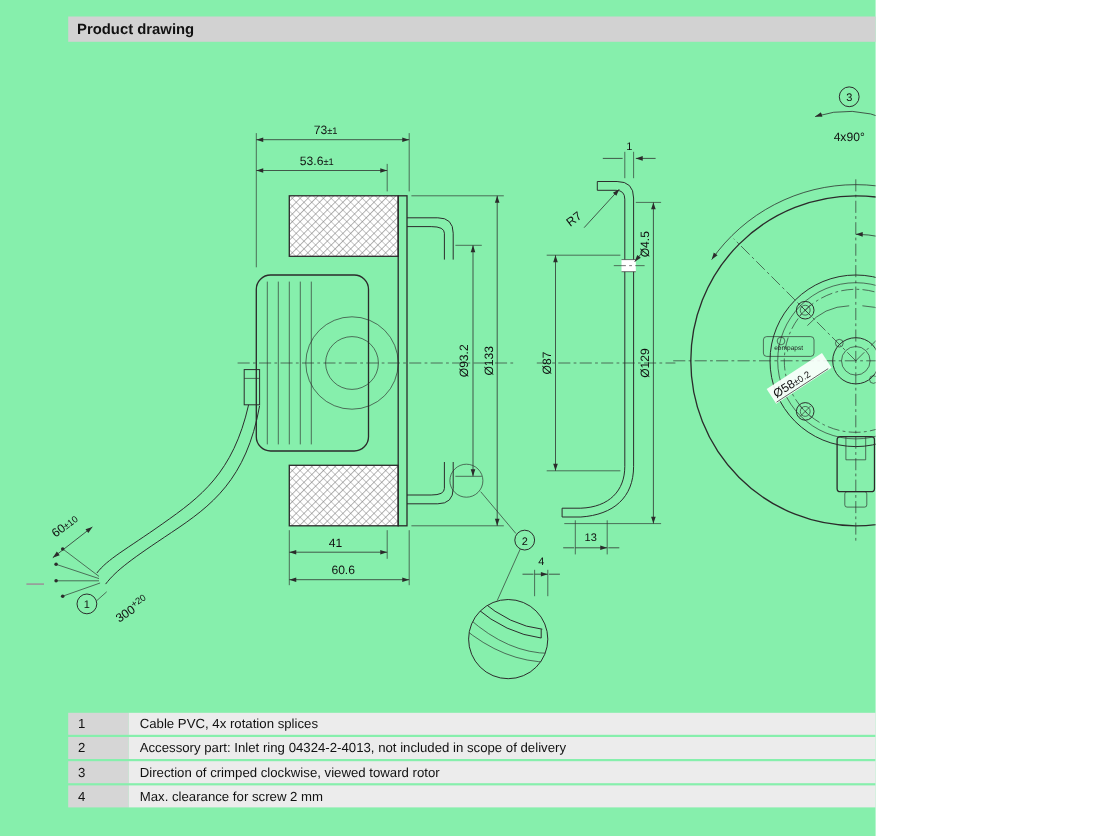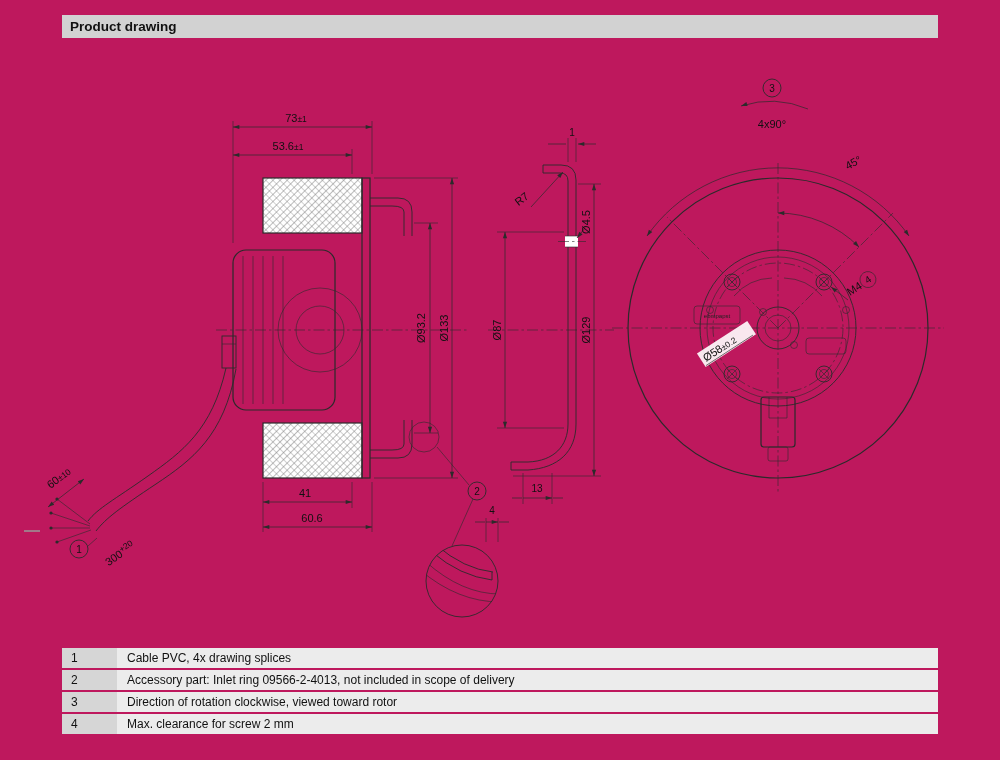--- a/index.html
+++ b/index.html
@@ -1,16 +1,16 @@
 <!DOCTYPE html>
 <html><head>
 <meta charset="utf-8">
 <style>
   html,body{margin:0;padding:0;background:#ffffff;}
-  .sheet{position:relative;width:1000px;height:760px;background:#be185d;font-family:"Liberation Sans",sans-serif;overflow:hidden;}
+  .sheet{position:relative;width:796px;height:760px;background:#86efac;font-family:"Liberation Sans",sans-serif;overflow:hidden;}
   .header{position:absolute;left:62px;top:15px;width:876px;height:23px;background:#d2d2d2;}
   .header span{display:block;font-size:13.5px;font-weight:bold;color:#111;line-height:23px;padding-left:8px;}
   svg.drawing{position:absolute;left:0;top:0;}
   .notes{position:absolute;left:62px;top:648px;width:876px;}
   .note-row{display:flex;height:20px;margin-bottom:2px;font-size:12px;color:#111;}
   .note-num{width:55px;background:#d6d6d6;line-height:20px;padding-left:9px;box-sizing:border-box;}
   .note-text{flex:1;background:#ececec;line-height:20px;padding-left:10px;}
   
   .ln{stroke:#2b2b2b;stroke-width:1.2;fill:none;stroke-linecap:round;}
   .md{stroke:#2b2b2b;stroke-width:0.9;fill:none;}
@@ -276,29 +276,29 @@
           <text x="0" y="0"><tspan>Ø58</tspan><tspan class="sm">±0.2</tspan></text>
           <line class="th" x1="-2" y1="3" x2="54" y2="3"></line>
         </g>
       </g>
     </g>
   </svg>
 
   <div class="notes">
     <div class="note-row">
       <div class="note-num">1</div>
-      <div class="note-text">Cable PVC, 4x drawing splices</div>
+      <div class="note-text">Cable PVC, 4x rotation splices</div>
     </div>
     <div class="note-row">
       <div class="note-num">2</div>
-      <div class="note-text">Accessory part: Inlet ring 09566-2-4013, not included in scope of delivery</div>
+      <div class="note-text">Accessory part: Inlet ring 04324-2-4013, not included in scope of delivery</div>
     </div>
     <div class="note-row">
       <div class="note-num">3</div>
-      <div class="note-text">Direction of rotation clockwise, viewed toward rotor</div>
+      <div class="note-text">Direction of crimped clockwise, viewed toward rotor</div>
     </div>
     <div class="note-row">
       <div class="note-num">4</div>
       <div class="note-text">Max. clearance for screw 2 mm</div>
     </div>
   </div>
 
 </div>
 
 </body></html>

